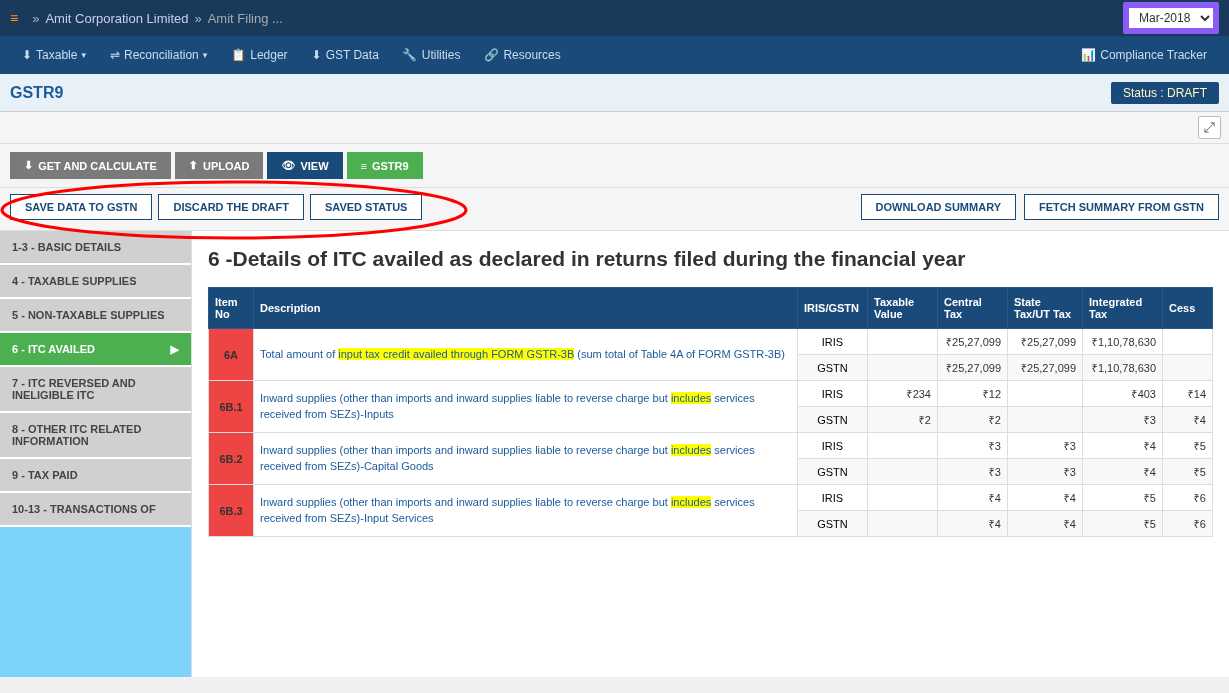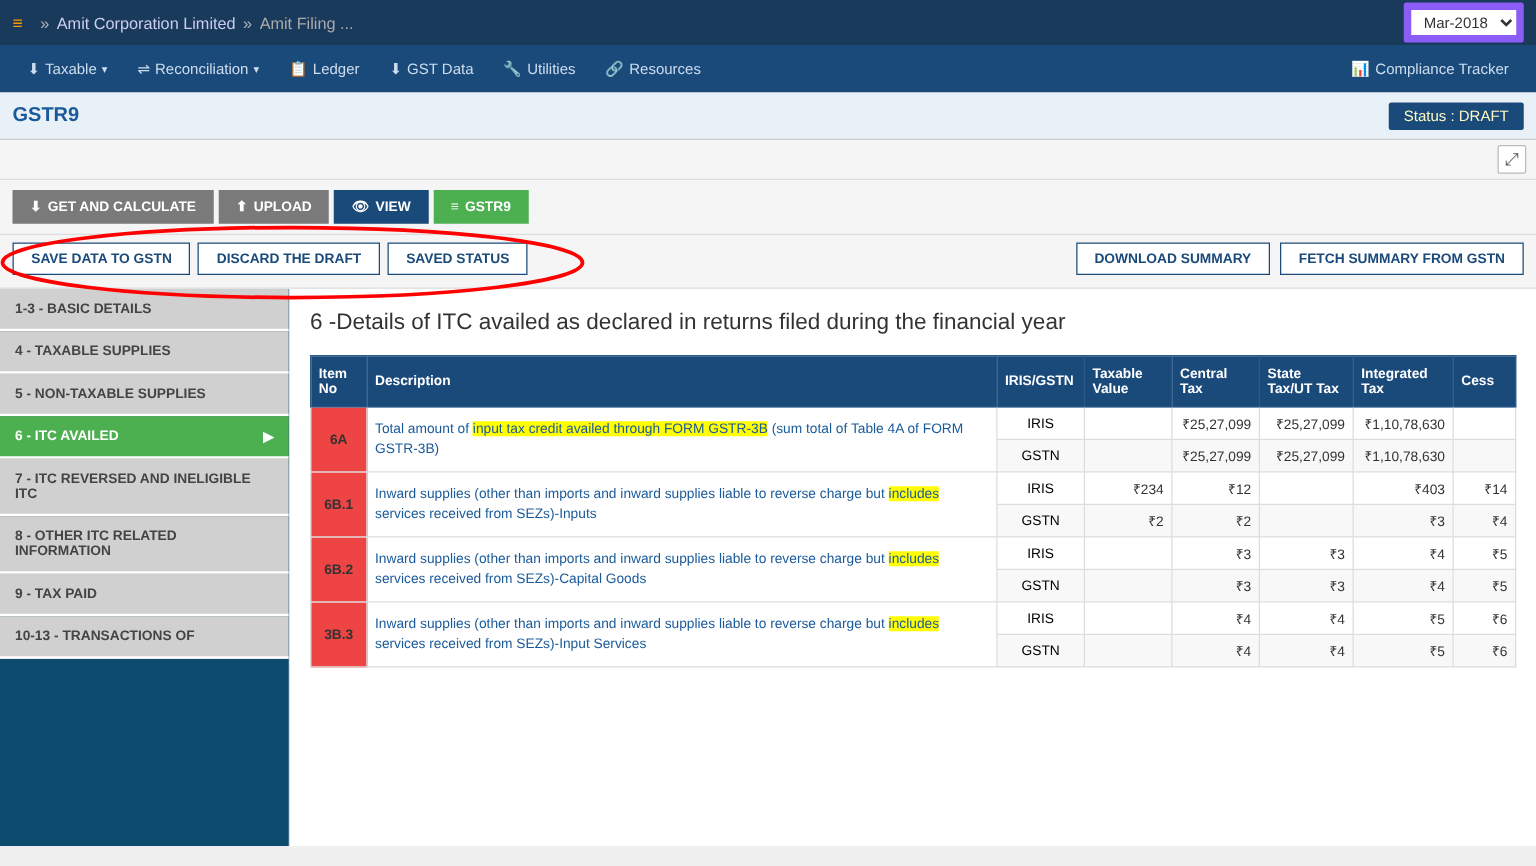--- a/index.html
+++ b/index.html
@@ -181,22 +181,22 @@
 
     
     .main-layout {
       display: flex;
       height: calc(693px - 36px - 38px - 38px - 46px - 45px - 44px);
       overflow: hidden;
     }
 
     
     .sidebar {
-      width: 232px;
-      background: #0c4a6e;
+      width: 192px;
+      background: #7dd3fc;
       border-right: 1px solid #ddd;
       flex-shrink: 0;
       overflow-y: auto;
     }
     .sidebar-item {
       padding: 10px 12px;
       font-size: 11px;
       font-weight: bold;
       color: #444;
       background: #d0d0d0;
@@ -214,22 +214,22 @@
     }
 
     
     .content-area {
       flex: 1;
       overflow: auto;
       padding: 16px;
       background: white;
     }
     .section-title {
-      font-size: 18px;
-      font-weight: normal;
+      font-size: 21px;
+      font-weight: bold;
       color: #333;
       margin-bottom: 16px;
     }
 
     
     table {
       width: 100%;
       border-collapse: collapse;
       font-size: 11px;
     }
@@ -468,21 +468,21 @@
         <tr class="row-gstn">
           <td class="td-iris-gstn">GSTN</td>
           <td class="td-amount"></td>
           <td class="td-amount">₹3</td>
           <td class="td-amount">₹3</td>
           <td class="td-amount">₹4</td>
           <td class="td-amount">₹5</td>
         </tr>
 
         <tr class="row-iris">
-          <td class="td-item-no" rowspan="2">3B.3</td>
+          <td class="td-item-no" rowspan="2">6B.3</td>
           <td class="td-desc" rowspan="2">
             Inward supplies (other than imports and inward supplies liable to reverse charge but <span style="background:#ffff00">includes</span> services received from SEZs)-Input Services
           </td>
           <td class="td-iris-gstn">IRIS</td>
           <td class="td-amount"></td>
           <td class="td-amount">₹4</td>
           <td class="td-amount">₹4</td>
           <td class="td-amount">₹5</td>
           <td class="td-amount">₹6</td>
         </tr>

